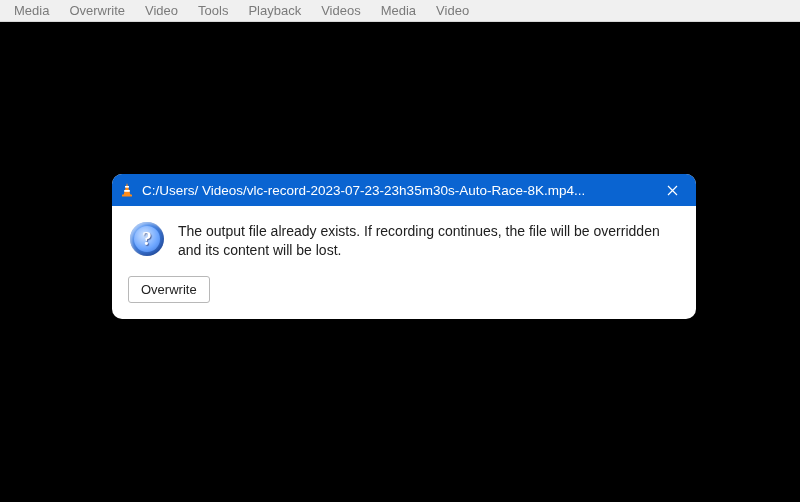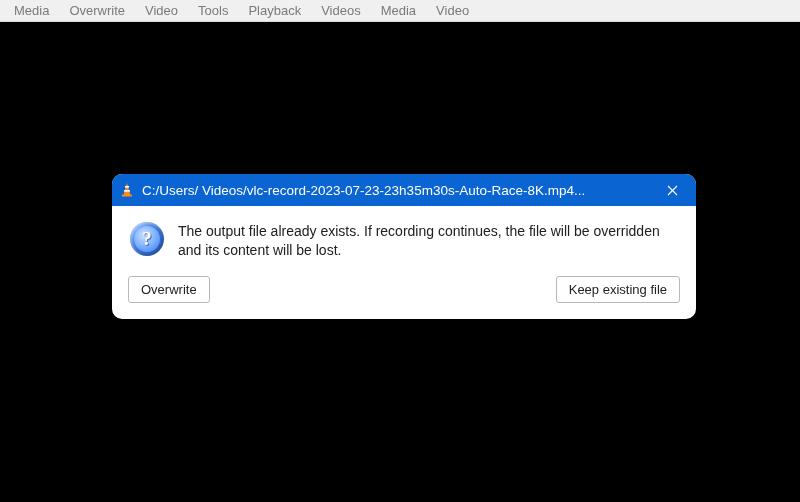--- a/index.html
+++ b/index.html
@@ -95,15 +95,14 @@
     </span>
   </div>
   <div class="body">
     <div class="qicon">
        <div class="qinner">?</div>
     </div>
     <div class="msg">The output file already exists. If recording continues, the file will be overridden and its content will be lost.</div>
   </div>
   <div class="buttons">
     <button>Overwrite</button>
-    <button>Keep existing file</button>
   </div>
 </div>
 
 </body></html>

